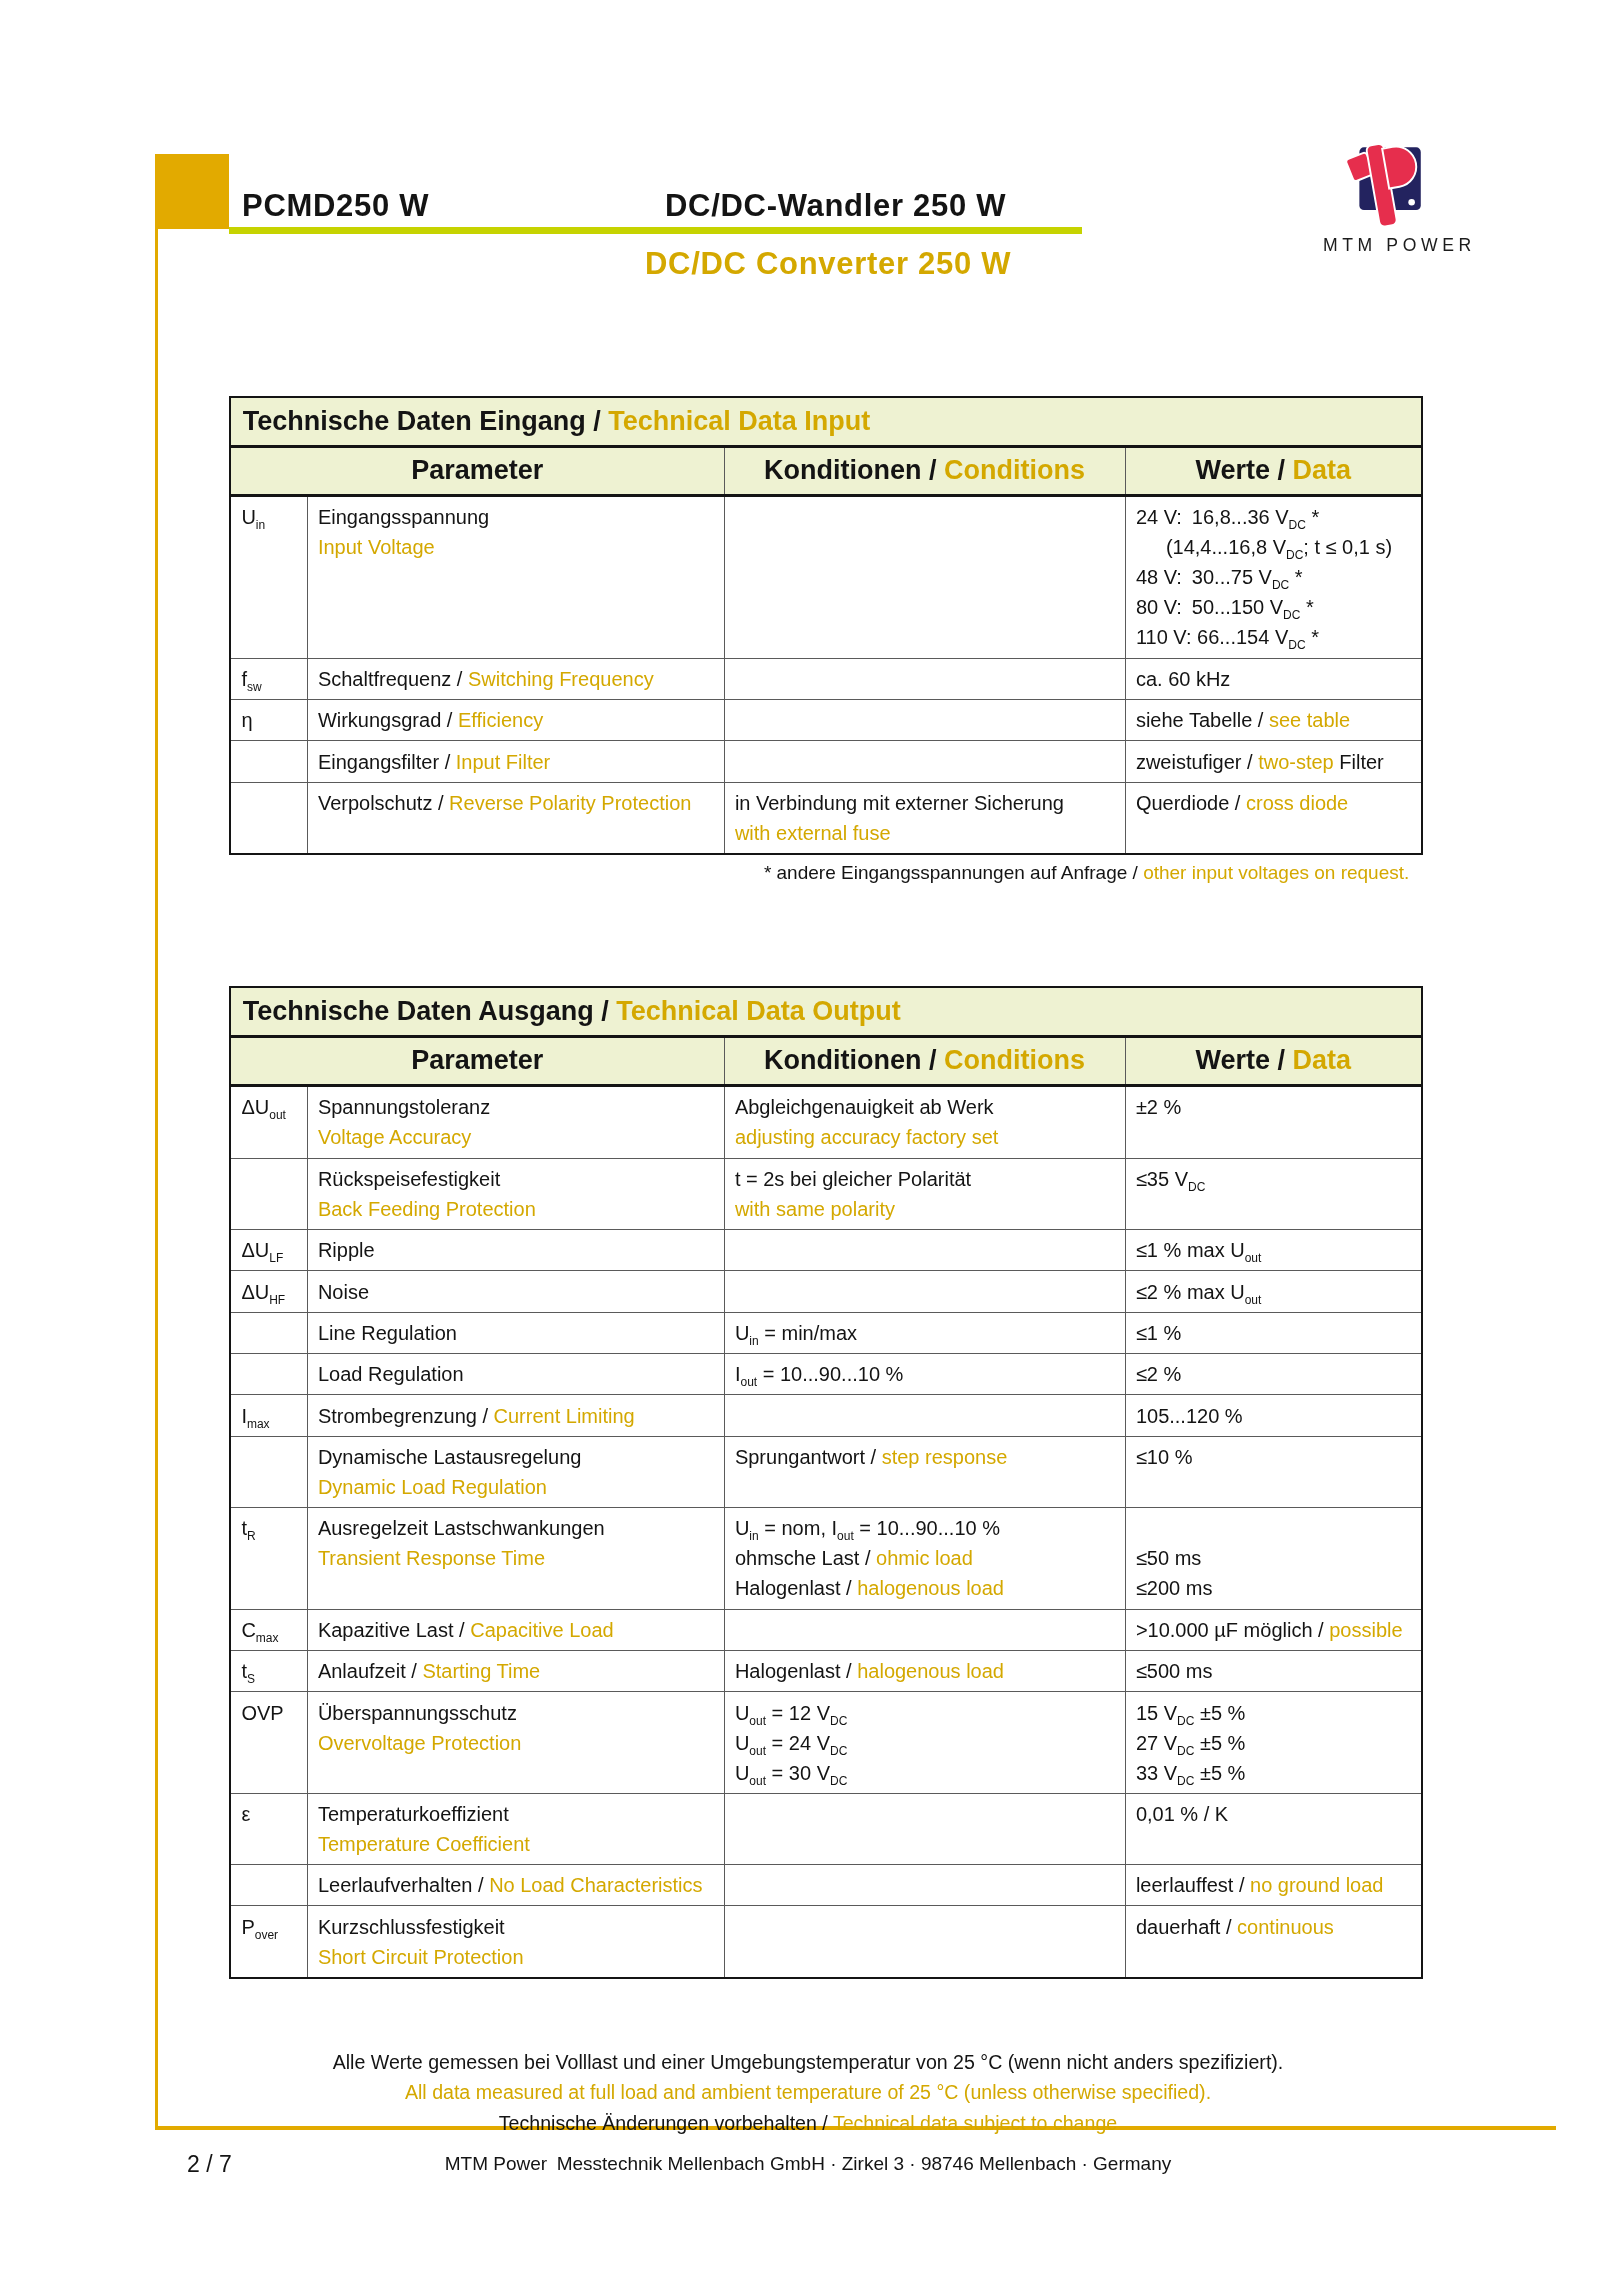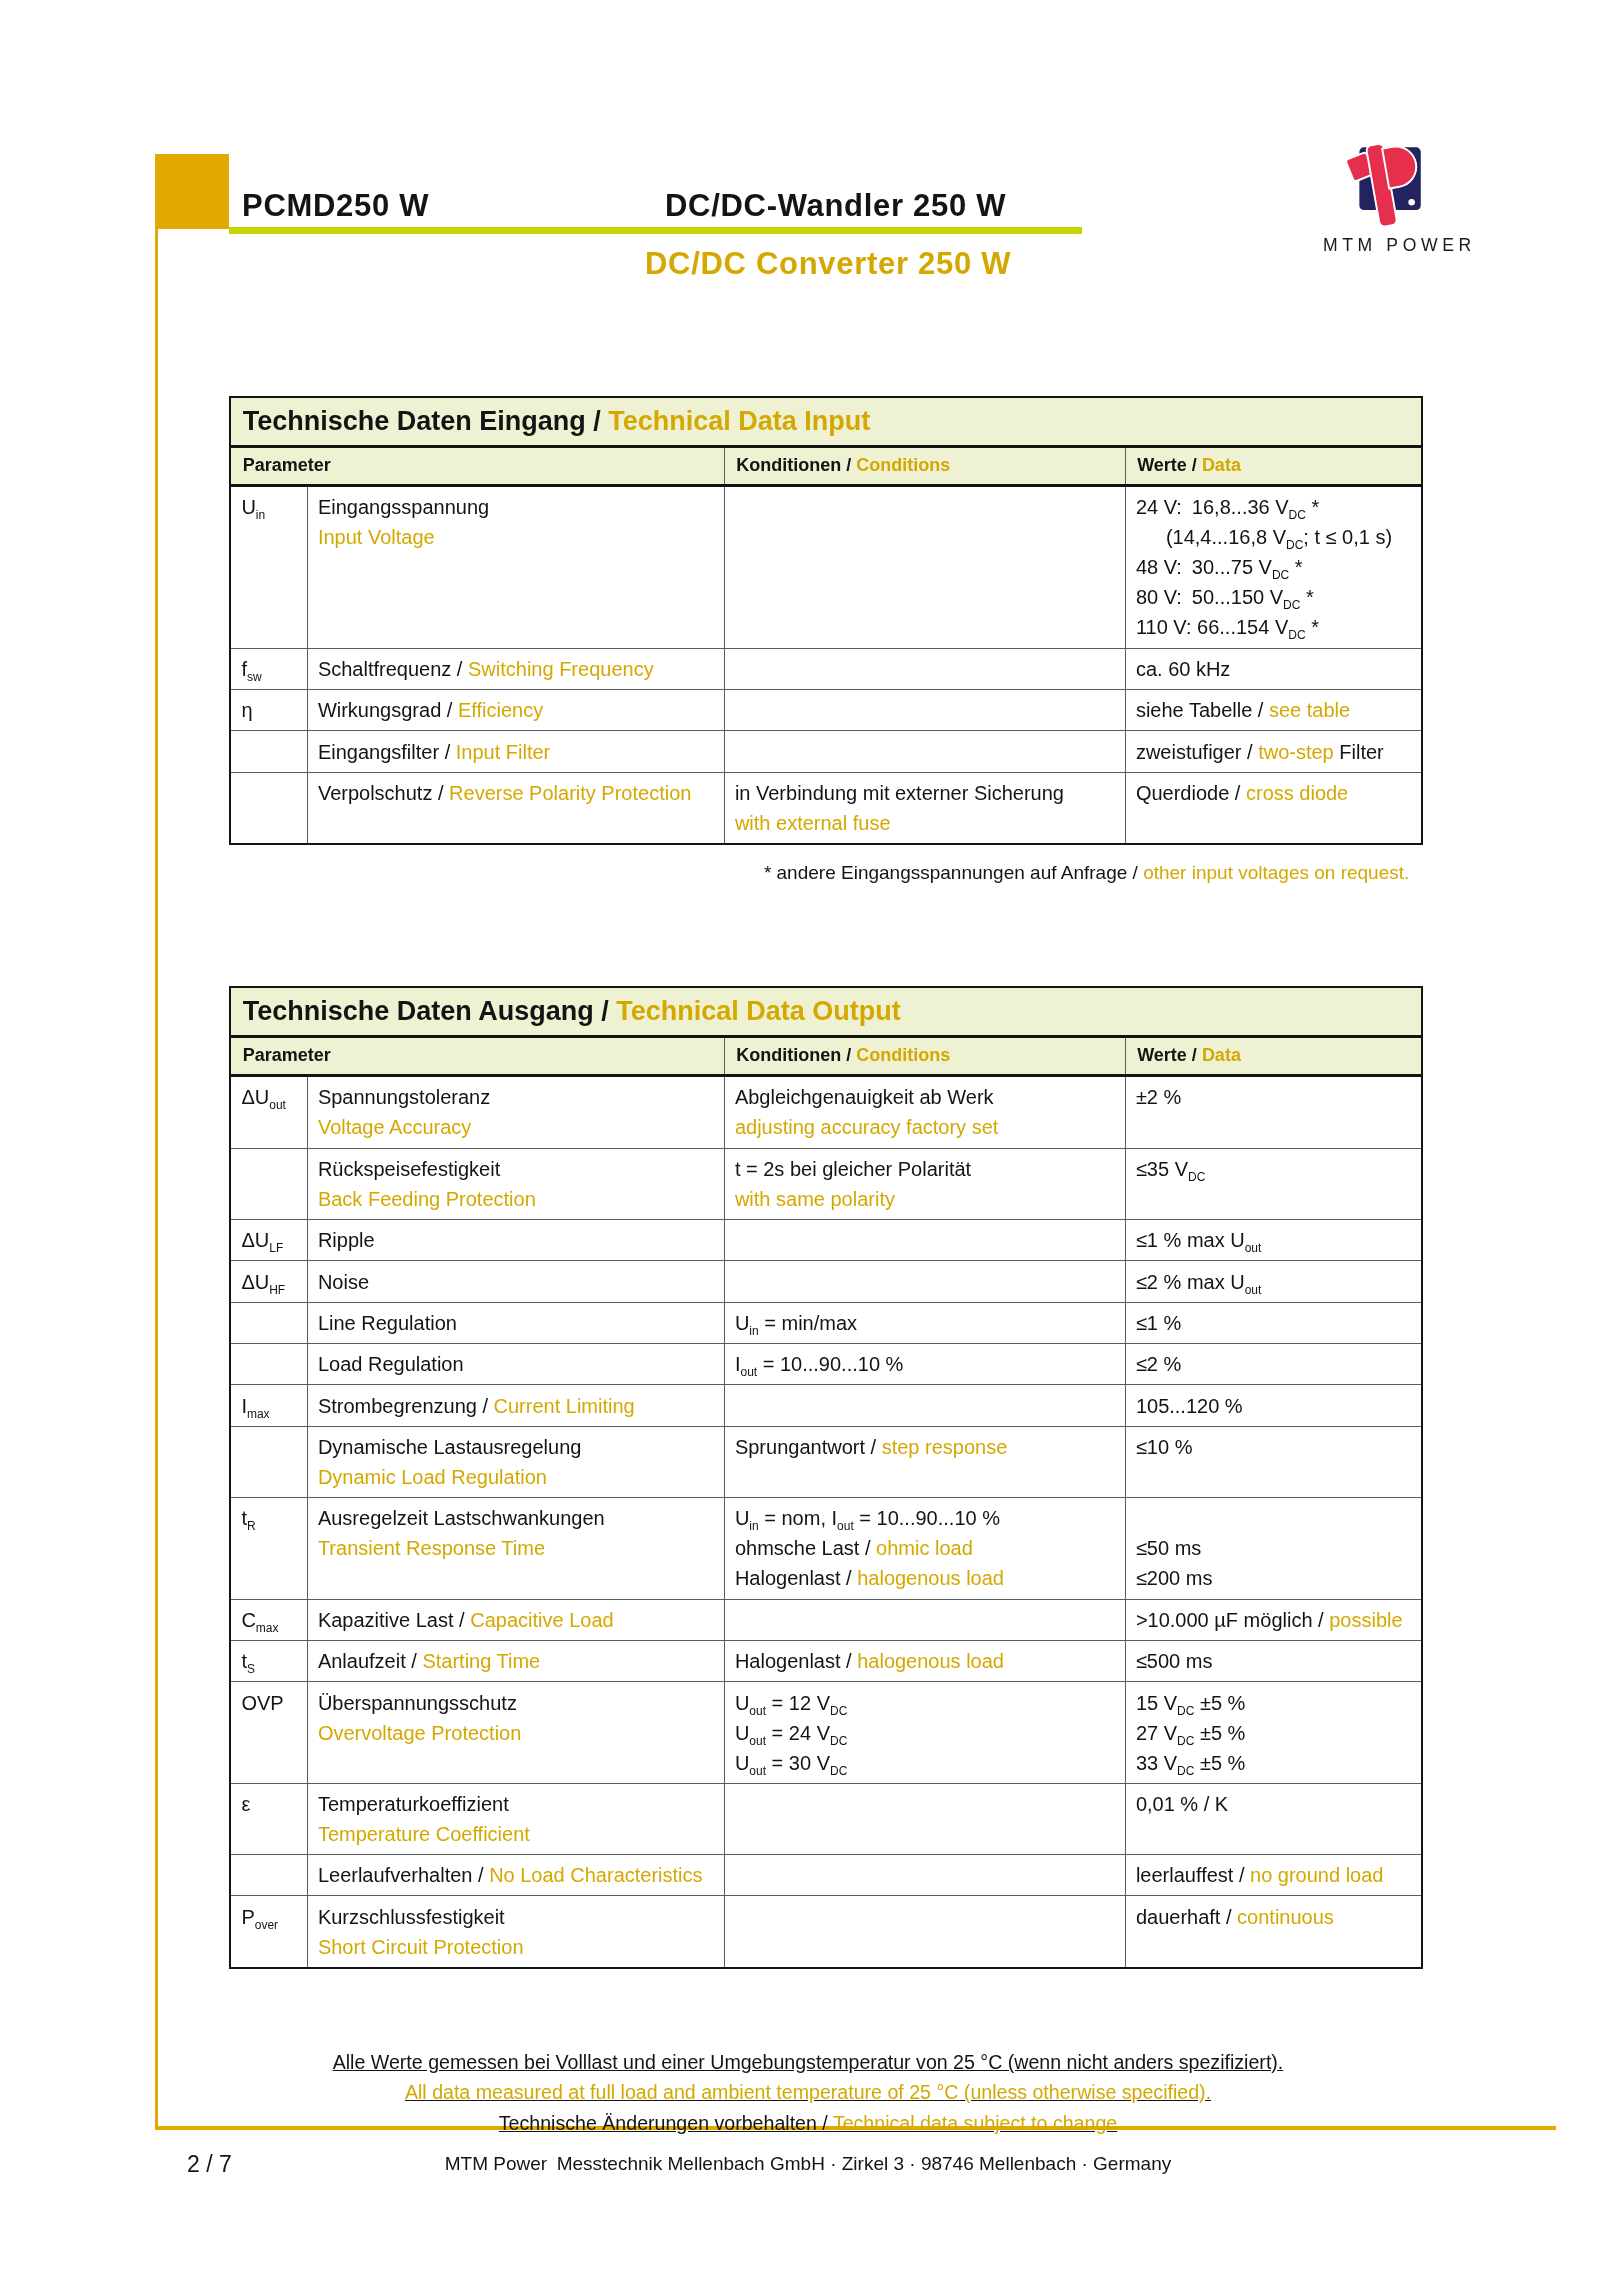--- a/index.html
+++ b/index.html
@@ -43,36 +43,36 @@
   }
   #input-table  { top:396px;border-radius:13px; }
   #output-table { top:986px; }
 
   table.spec th, table.spec td { border:1.3px solid var(--border-row); }
   table.spec .title-row th {
     background:var(--head-bg); font-size:27px; font-weight:bold; text-align:left;
     padding:7.8px 11.7px; border-bottom:3.3px solid var(--border-dark);
   }
   table.spec .head-row th {
-    background:var(--head-bg); font-size:18px; font-weight:bold; text-align:left;
+    background:var(--head-bg); font-size:27px; font-weight:bold; text-align:center;
     padding:7.8px 11.7px; border-bottom:3.3px solid var(--border-dark);
   }
   table.spec td {
     font-size:20px; line-height:1.5; vertical-align:top;
     padding:5.2px 10.4px; background:#fff;
   }
   td.col-sym { padding-left:7.8px; padding-right:3.9px; }
 
   .footnote {
     position:absolute; left:229px; top:862px; width:1192px;
     font-size:19px; text-align:right; padding-right:11.7px;
   }
 
   
-  .notes { position:absolute; left:0; top:2047px; width:1616px; text-align:center; font-size:19.6px; line-height:1.55;text-decoration:underline; }
+  .notes { position:absolute; left:0; top:2047px; width:1616px; text-align:center; font-size:19.6px; line-height:1.55; }
 
   
   .page-num { position:absolute; left:171px; top:2151px; font-size:23px;margin-left:16px; }
   .footer-address { position:absolute; left:0; top:2151px; width:1616px; text-align:center; font-size:19px; line-height:1.35; }
 </style>
 </head>
 <body>
 
 <div class="gold-block"></div>
 <div class="gold-vline"></div>

